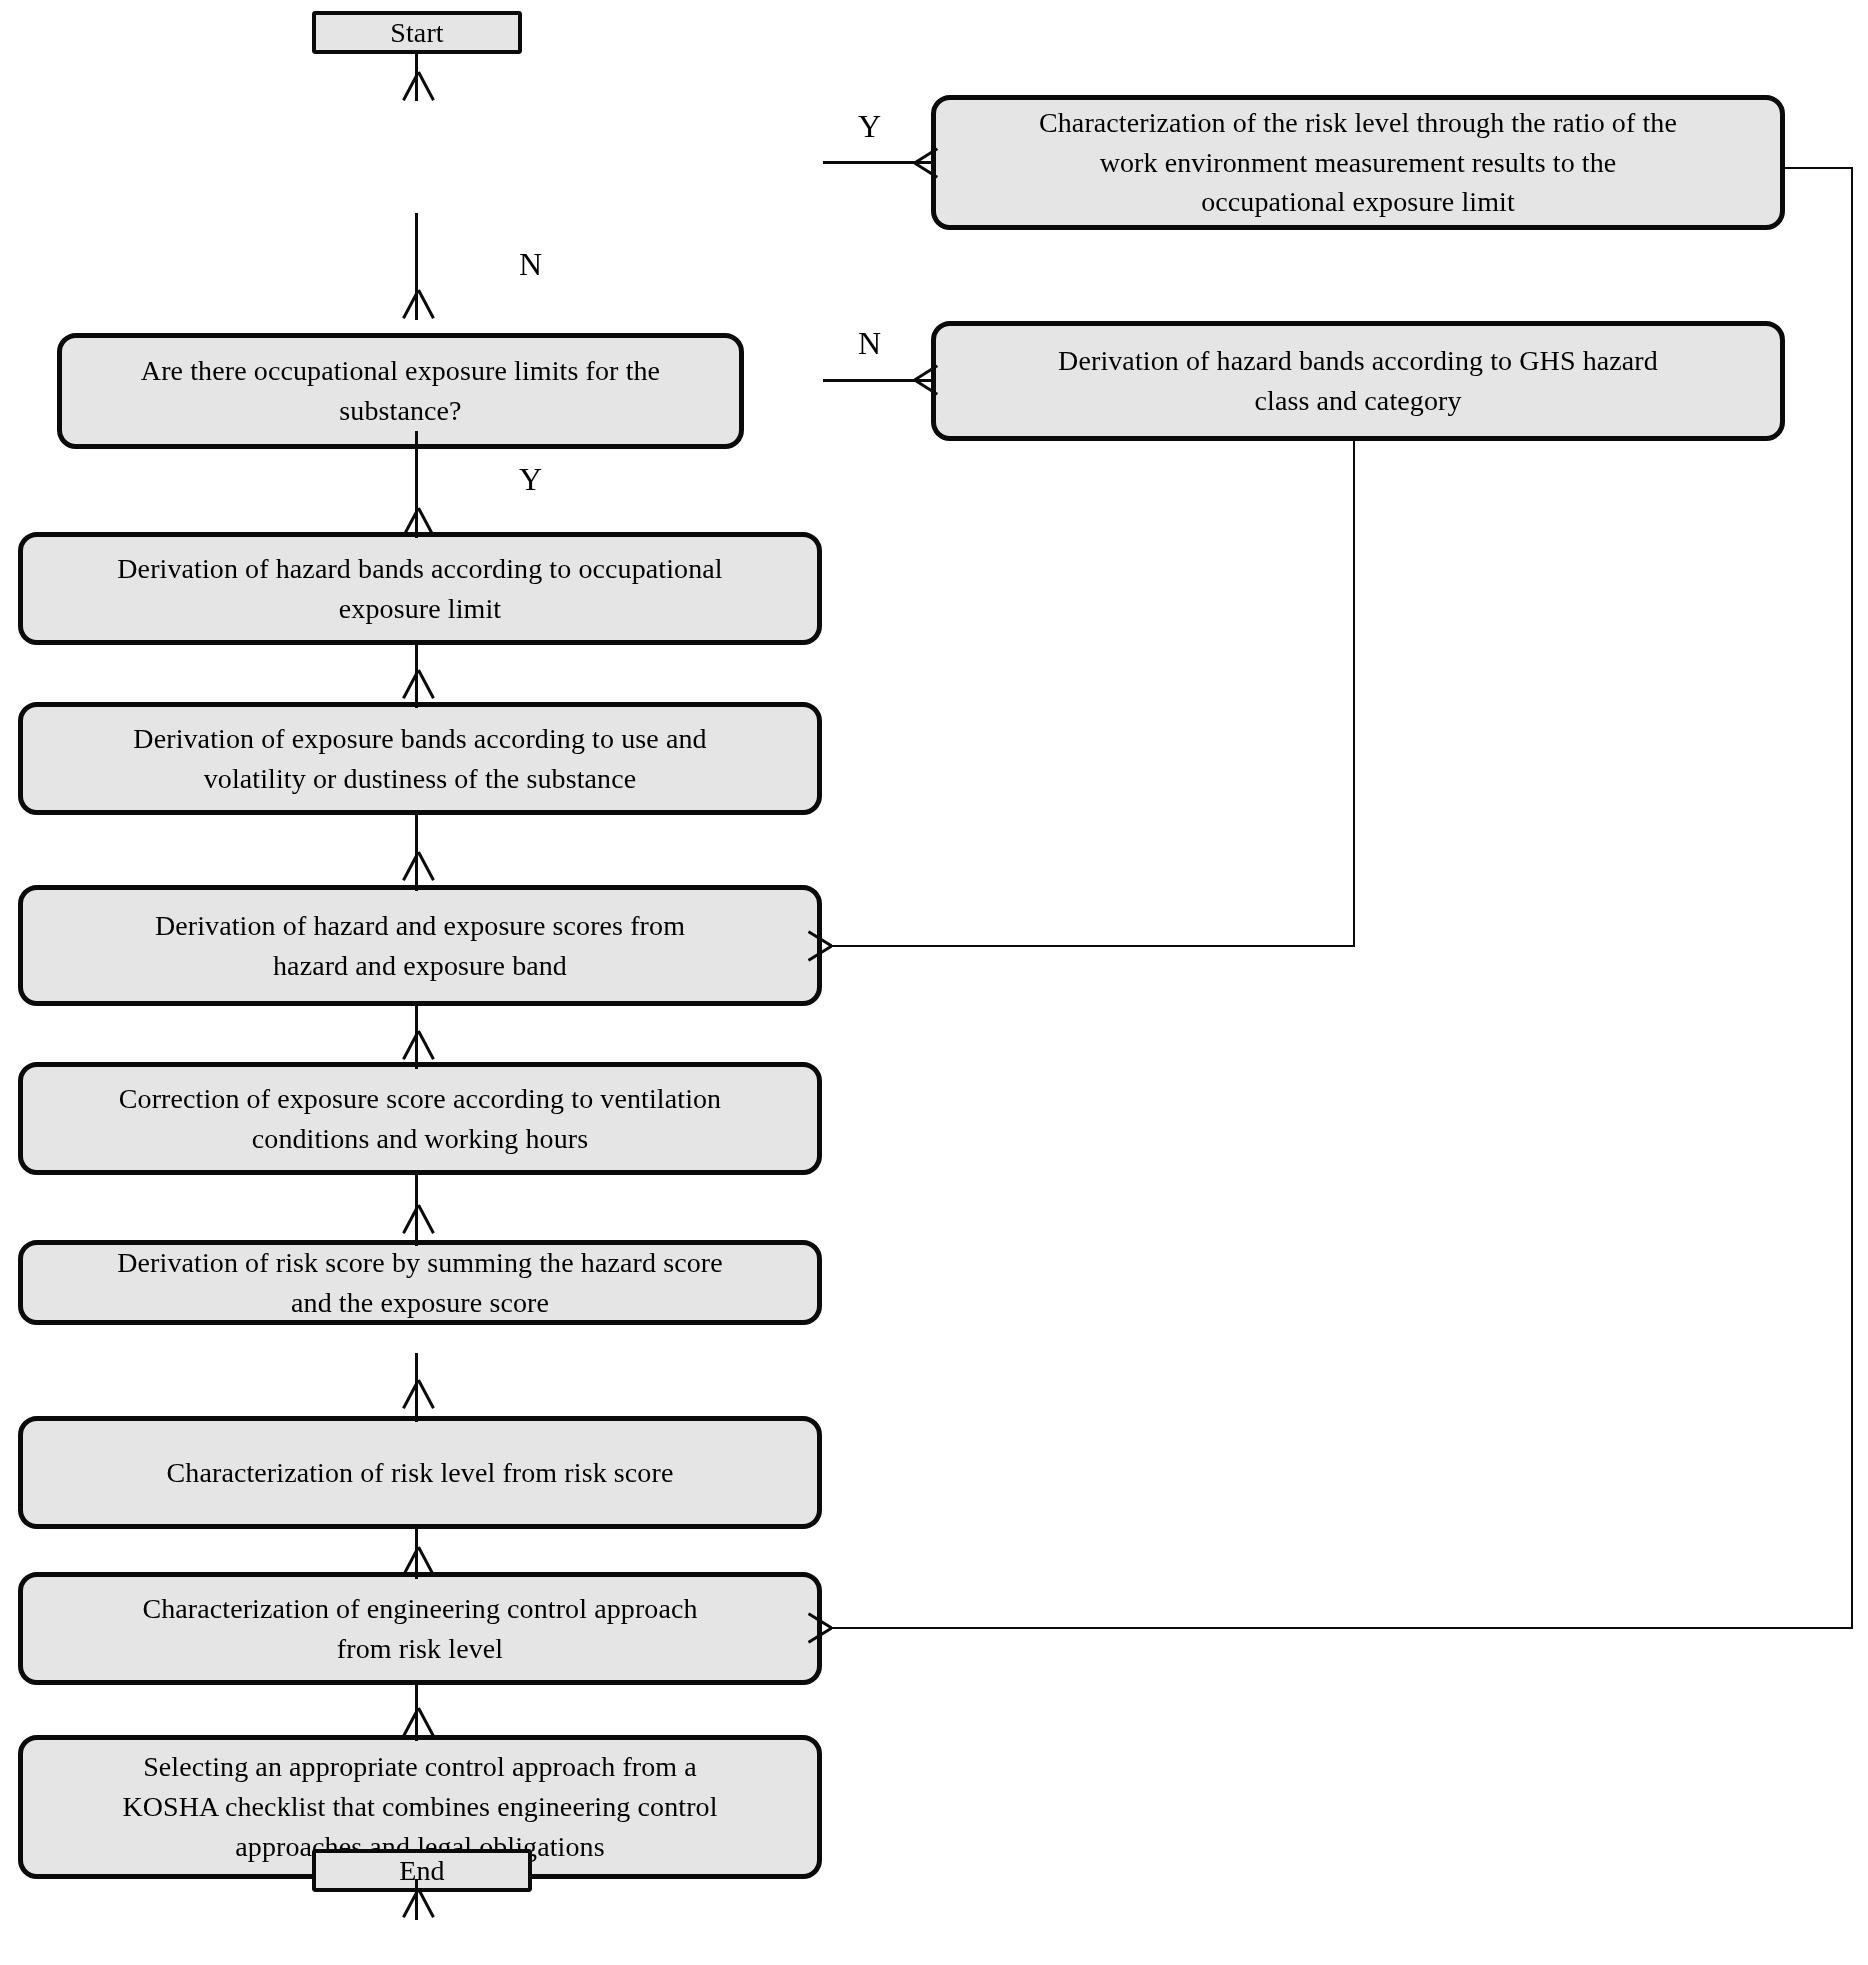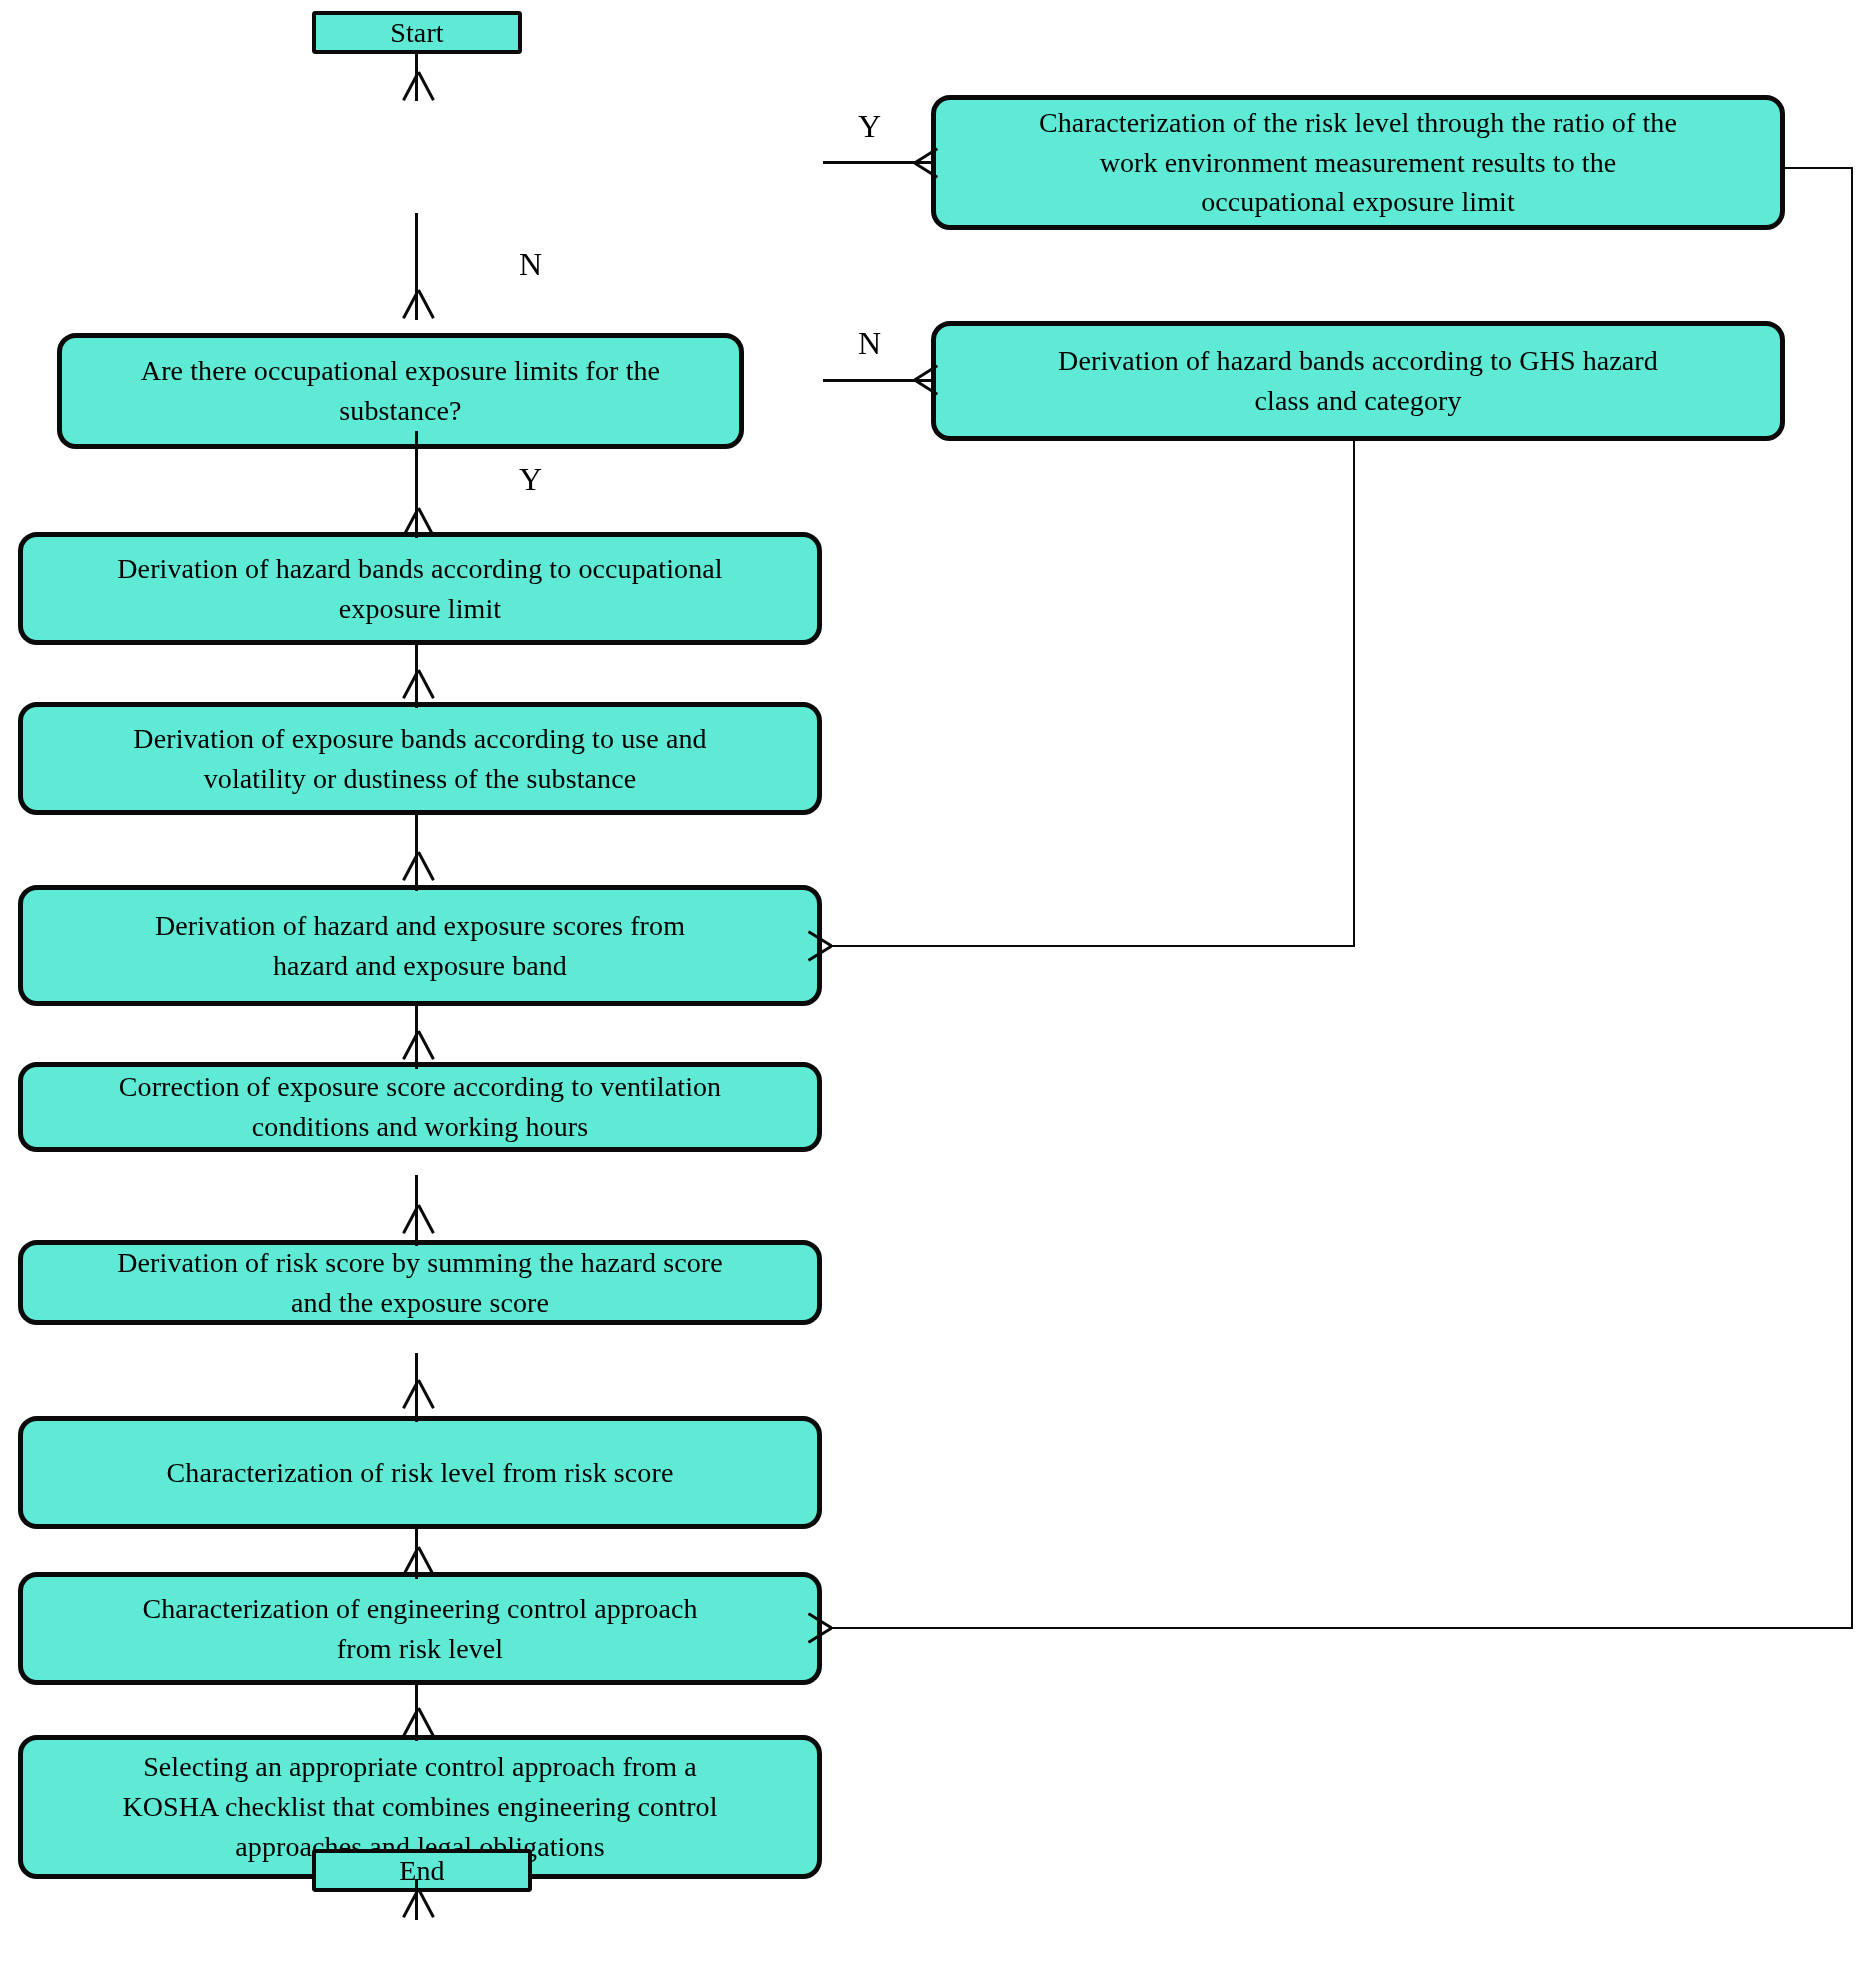--- a/index.html
+++ b/index.html
@@ -14,21 +14,21 @@
     position: relative;
     width: 1869px;
     height: 1965px;
     background: #ffffff;
     overflow: hidden;
   }
   
   .node {
     position: absolute;
     box-sizing: border-box;
-    background: #5eead4;
+    background: #e5e5e5;
     border: 5.1px solid #0a0a0a;
     border-radius: 19px;
     display: flex;
     align-items: center;
     justify-content: flex-end;
     text-align: center;
     color: #000000;
     line-height: 1.42;
     padding: 3.4px 14.7px;
   }
@@ -148,21 +148,21 @@
   <div class="node" style="left:18px; top:702px; width:804px; height:113px;">
     <span class="txt">Derivation  of exposure bands according to use and
 volatility  or dustiness of the substance</span>
   </div>
 
   <div class="node" style="left:18px; top:885px; width:804px; height:121px;">
     <span class="txt">Derivation  of hazard and exposure scores from
 hazard and exposure band</span>
   </div>
 
-  <div class="node" style="left:18px; top:1062px; width:804px; height:90px;">
+  <div class="node" style="left:18px; top:1062px; width:804px; height:113px;">
     <span class="txt">Correction of exposure score according to ventilation
 conditions and working hours</span>
   </div>
 
   <div class="node" style="left:18px; top:1240px; width:804px; height:85px;">
     <span class="txt">Derivation  of risk score by summing the hazard score
 and the exposure score</span>
   </div>
 
   <div class="node" style="left:18px; top:1416px; width:804px; height:113px;">

